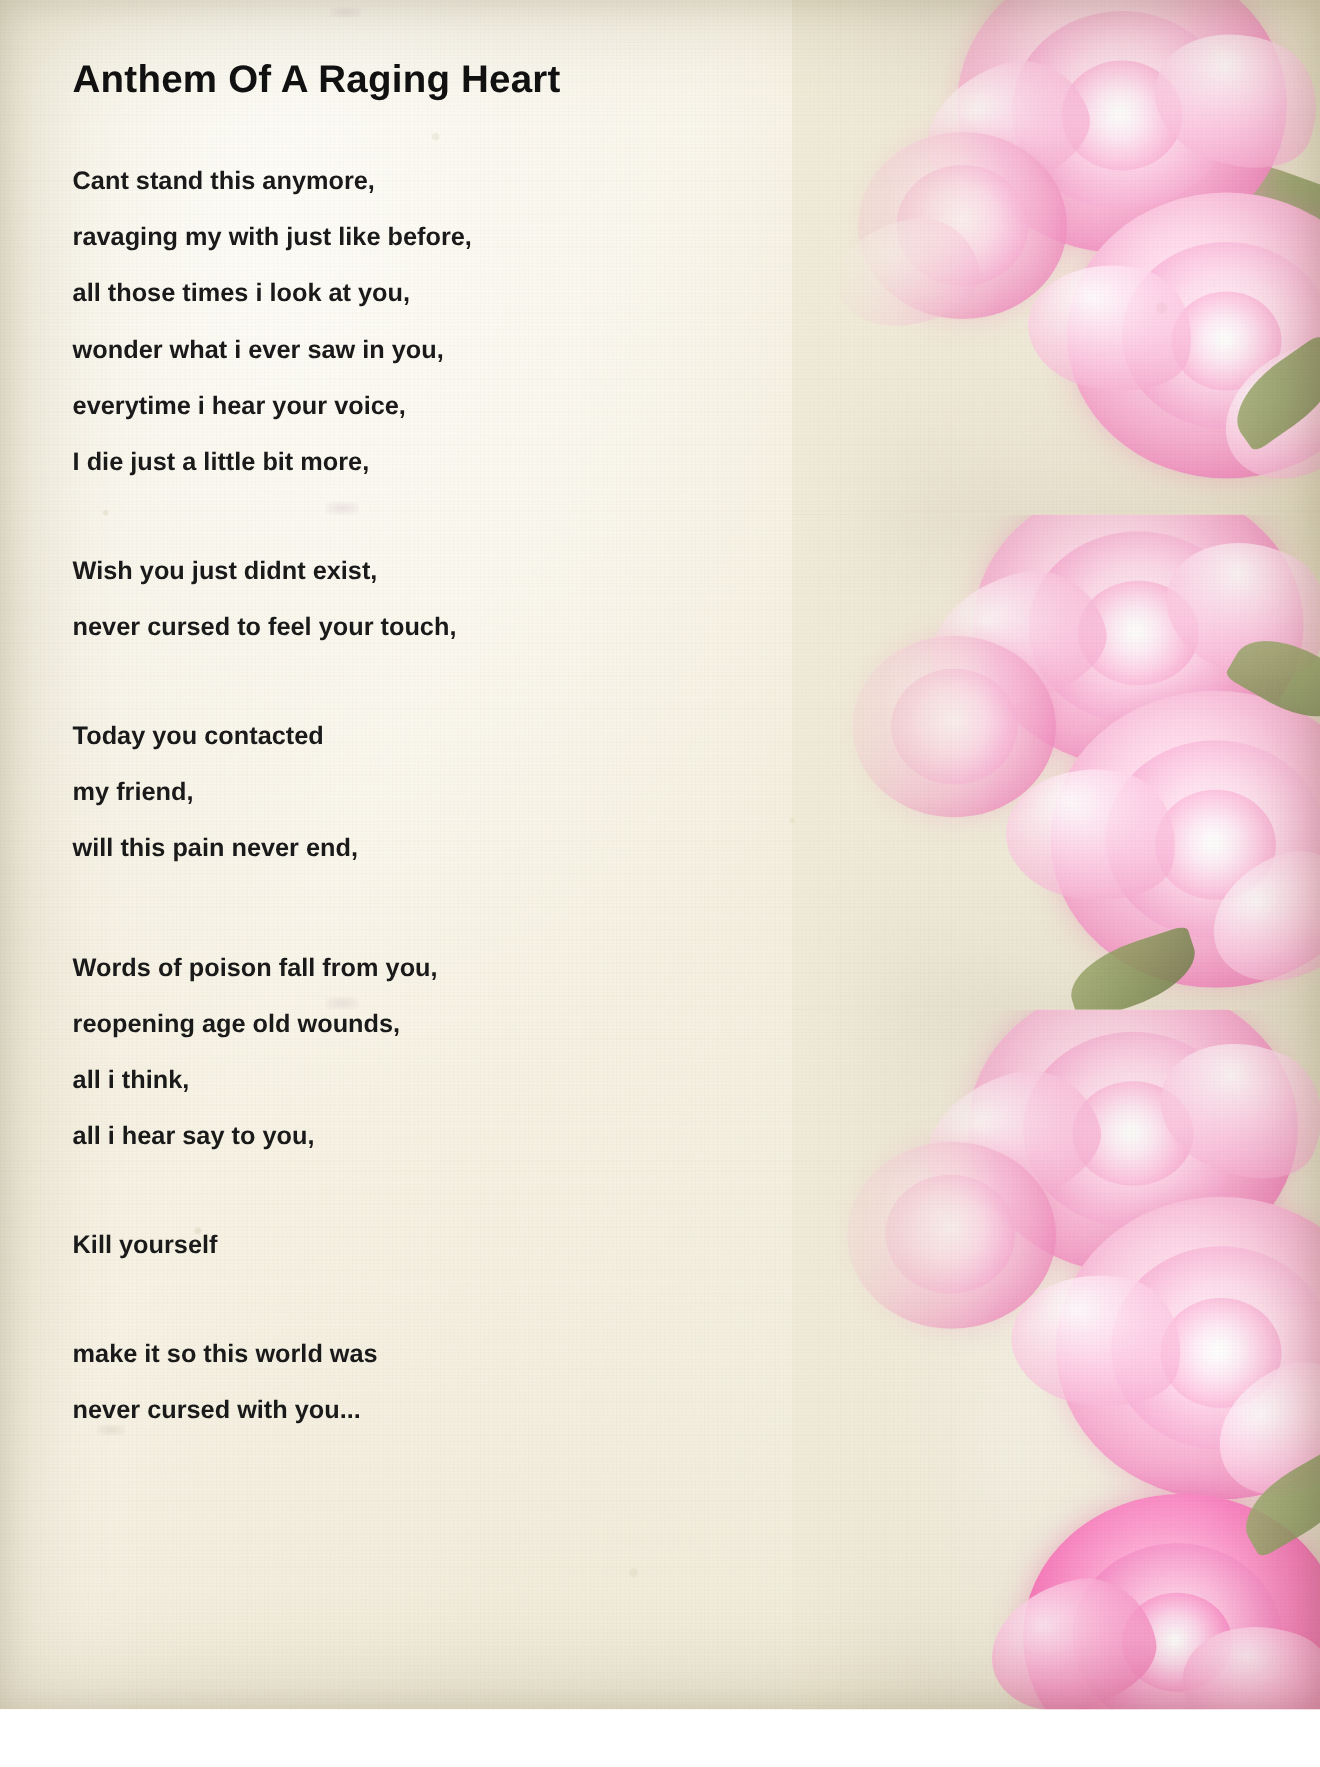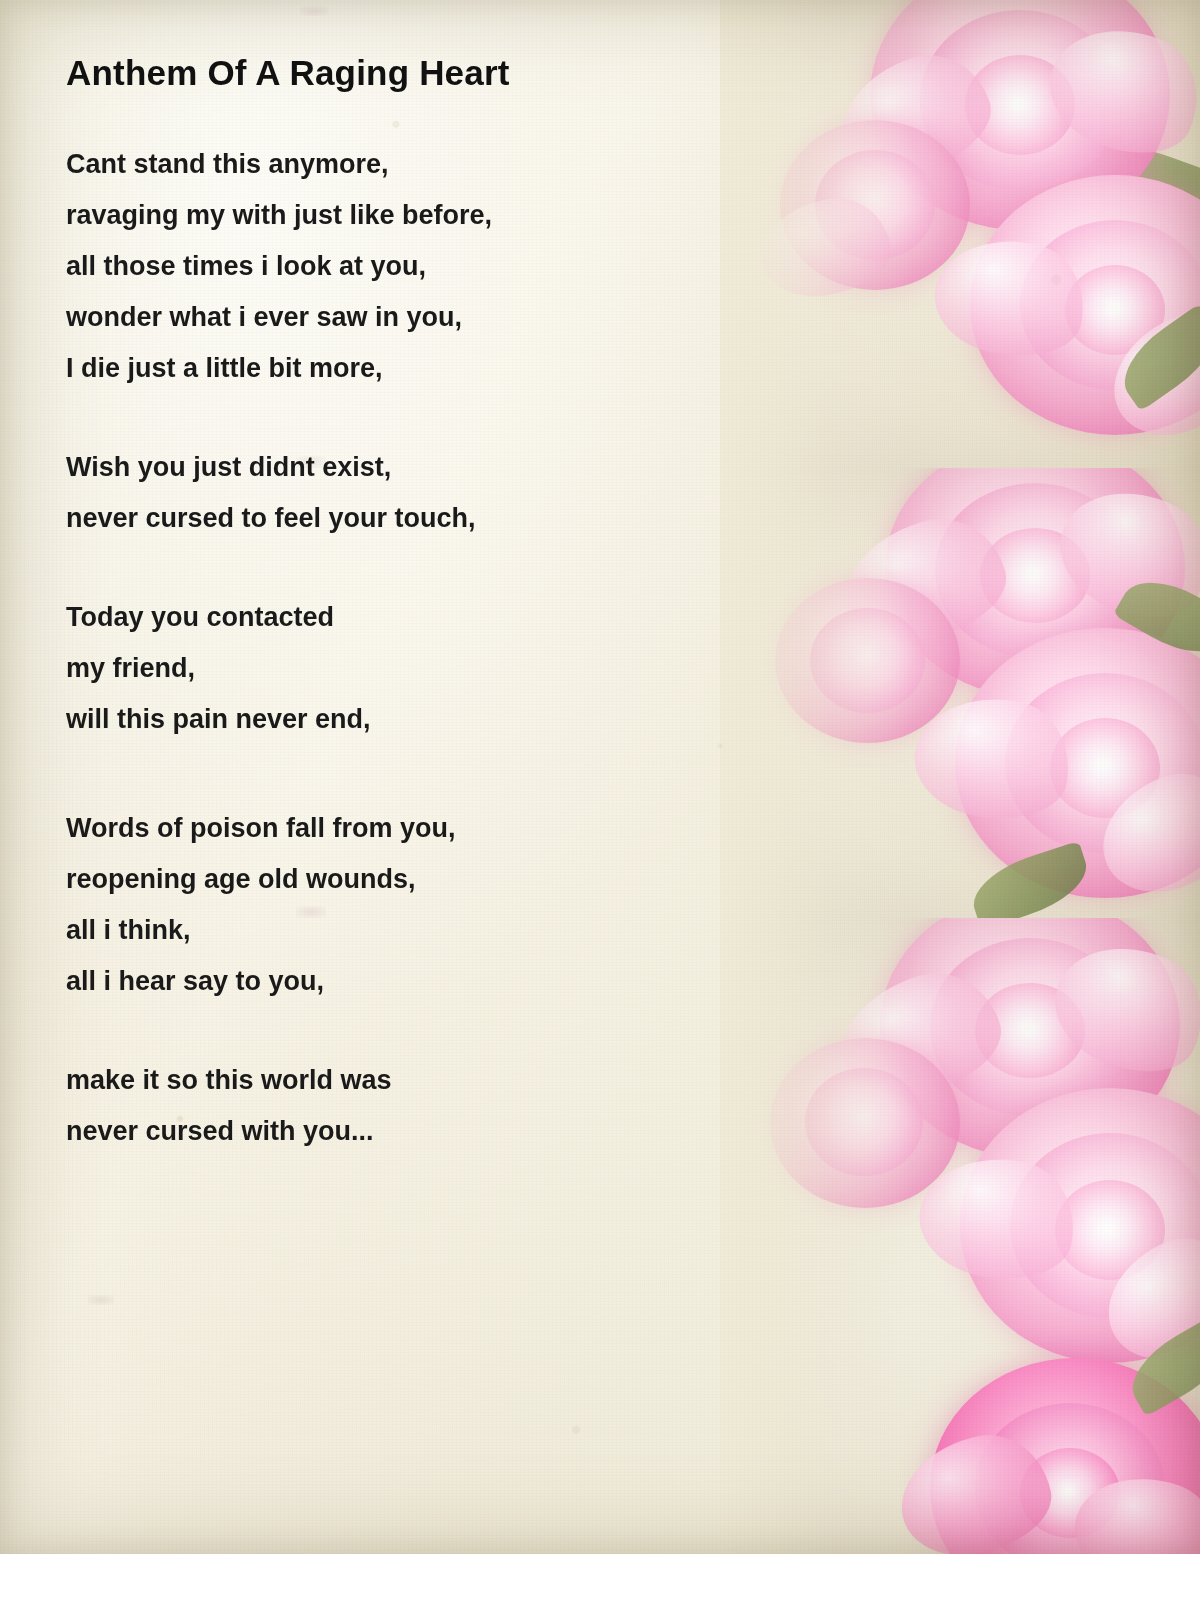--- a/index.html
+++ b/index.html
@@ -135,21 +135,21 @@
     font-weight: bold;
     color: #111111;
     letter-spacing: 0.2px;
     margin: 10px 0 46px 0;
     line-height: 1.1;
   }
   .stanza {
     margin: 0 0 48px 0;
   }
   .line {
-    font-size: 27px;
+    font-size: 23px;
     font-weight: bold;
     color: #1a1a1a;
     line-height: 51px;
     white-space: pre;
   }
   .signature {
     position: absolute;
     left: 80px;
     top: 1562px;
     font-family: "Liberation Serif", serif;
@@ -260,20 +260,21 @@
   <div class="speck" style="left:88px; top:1295px; width:26px; height:10px; background:radial-gradient(ellipse, rgba(150,140,120,0.45), rgba(0,0,0,0));"></div>
 
   <div class="content">
     <h1 class="title">Anthem Of A Raging Heart</h1>
 
     <div class="stanza">
       <div class="line">Cant stand this anymore,</div>
       <div class="line">ravaging my with just like before,</div>
       <div class="line">all those times i look at you,</div>
       <div class="line">wonder what i ever saw in you,</div>
+      <div class="line">everytime i hear your voice,</div>
       <div class="line">I die just a little bit more,</div>
     </div>
 
     <div class="stanza">
       <div class="line">Wish you just didnt exist,</div>
       <div class="line">never cursed to feel your touch,</div>
     </div>
 
     <div class="stanza">
       <div class="line">Today you contacted</div>
@@ -281,20 +282,23 @@
       <div class="line">will this pain never end,</div>
     </div>
 
     <div class="stanza" style="margin-top:58px;">
       <div class="line">Words of poison fall from you,</div>
       <div class="line">reopening age old wounds,</div>
       <div class="line">all i think,</div>
       <div class="line">all i hear say to you,</div>
     </div>
 
+    <div class="stanza">
+      <div class="line">Kill yourself</div>
+    </div>
 
     <div class="stanza" style="margin-top:42px;">
       <div class="line">make it so this world was</div>
       <div class="line">never cursed with you...</div>
     </div>
   </div>
 
   <div class="signature">The Black Rose</div>
 </div>
 

